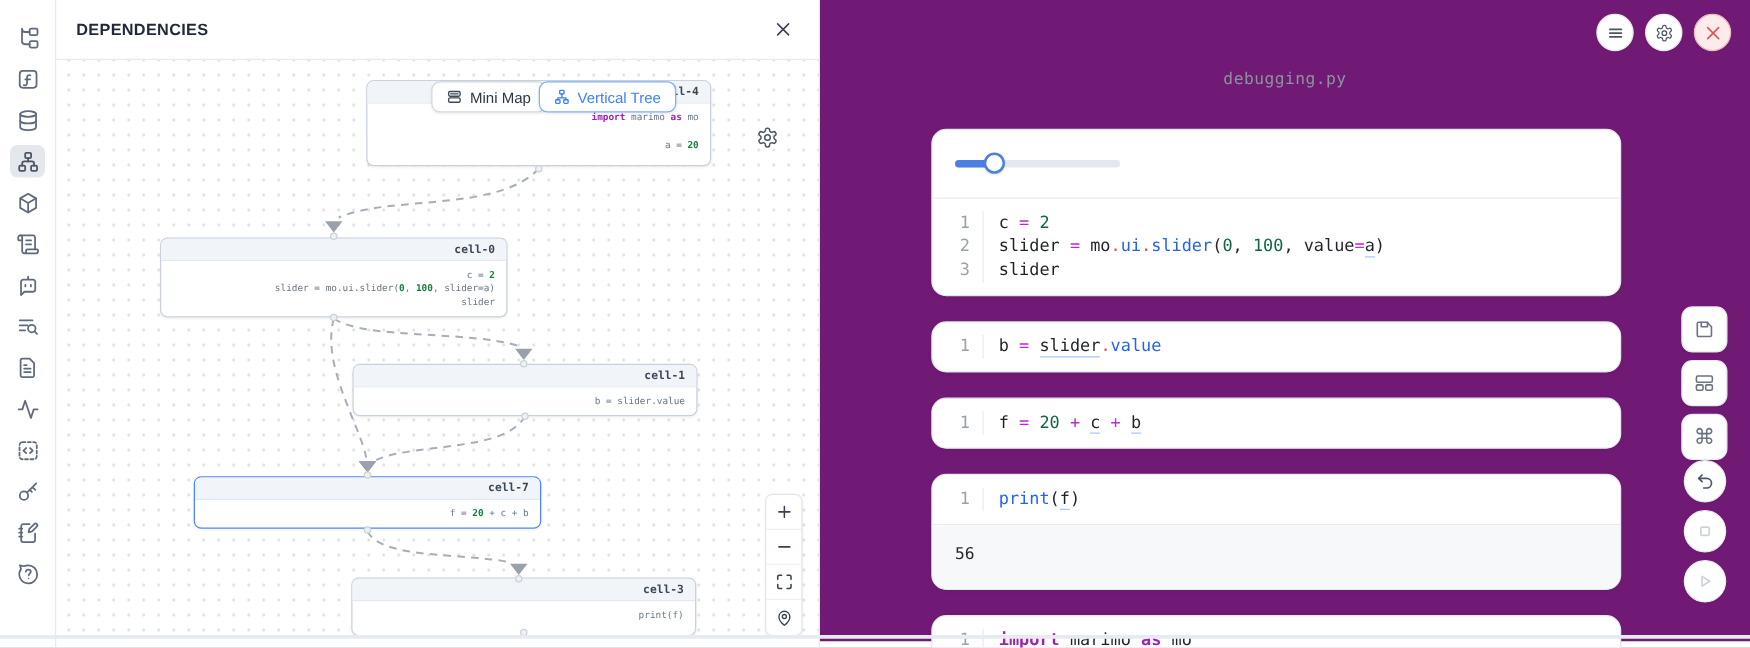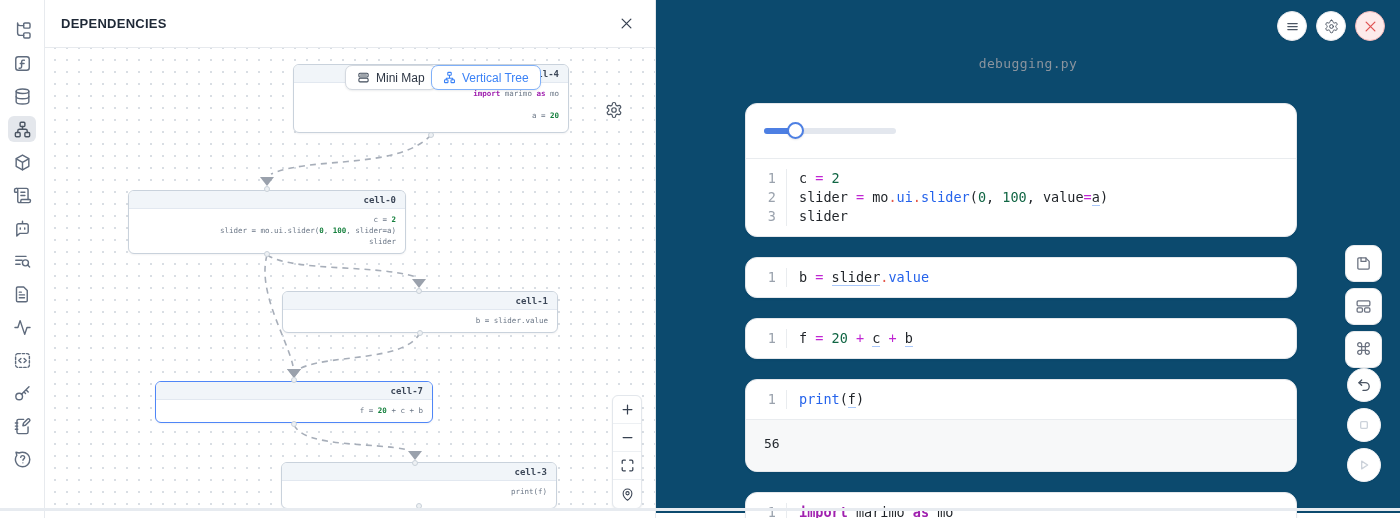--- a/index.html
+++ b/index.html
@@ -62,21 +62,21 @@
   .zbtn svg { width:15px; height:15px; }
 
   .handle { position:absolute; width:6px; height:6px; border-radius:50%; background:#eef1f4;
     border:1px solid #c9d1d9; }
 
   
   #bottom-band { position:absolute; left:0; top:508px; width:1400px; height:3px;
     background:#e7ebf0; z-index:40; }
 
   
-  #notebook { position:absolute; left:656px; top:0; width:744px; height:513px; background:#0c4a6e; }
+  #notebook { position:absolute; left:656px; top:0; width:744px; height:513px; background:#701a75; }
   #nb-title { position:absolute; left:0; top:56px; width:744px; text-align:center;
     font-family:"DejaVu Sans Mono", monospace; font-size:13px; color:#8b949e; letter-spacing:.03em; }
   #nb-col { position:absolute; left:89px; top:103px; width:552px; display:flex;
     flex-direction:column; gap:20px; }
   .cell { background:#fff; border:1px solid #e4e7eb; border-radius:12px;
     box-shadow:0 1px 3px rgba(16,24,40,.05); }
   .slider-row { height:55px; border-bottom:1px solid #e9ecef; display:flex; align-items:center;
     padding:0 18px; }
   .sl-track { position:relative; width:132px; height:6px; border-radius:3px; background:#e3e7ee;
     cursor:pointer; }

